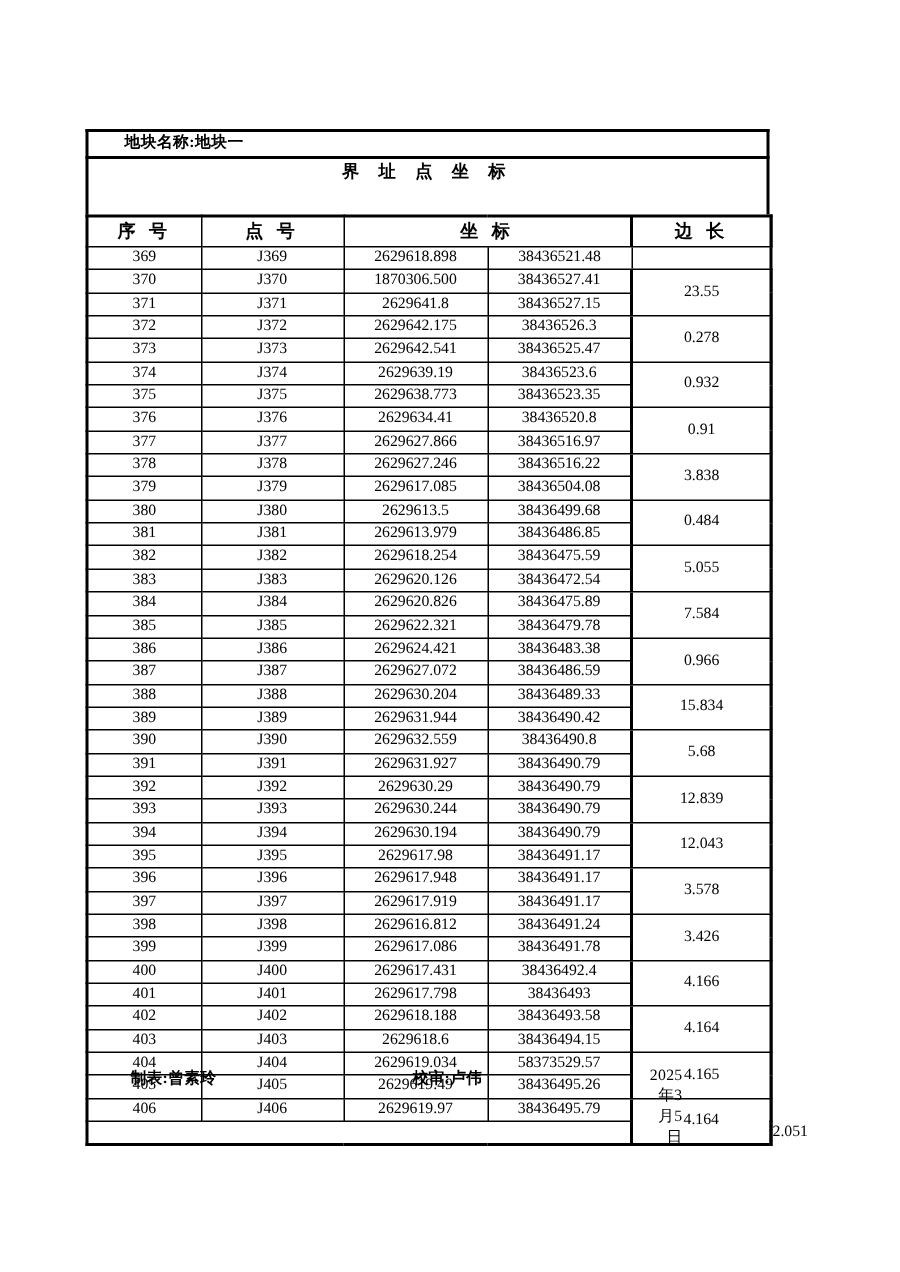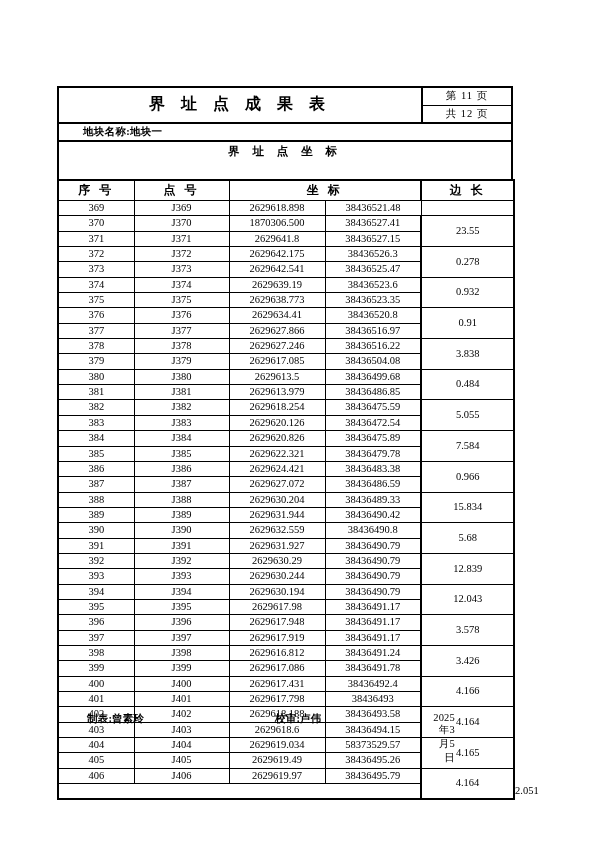--- a/index.html
+++ b/index.html
@@ -137,27 +137,20 @@
   }
   .f-left  { flex: 0 0 188px; }
   .f-mid   { flex: 0 0 155px; }
   .f-right { flex: 1 1 auto; text-align: right; padding-right: 20px; font-weight: normal; }
 </style>
 </head>
 <body>
 
 <div class="page">
 
-  <div class="title-block">
-    <div class="title-cell">界 址 点 成 果 表</div>
-    <div class="page-num-cell">
-      <div class="page-num-line first">第 11 页</div>
-      <div class="page-num-line">共 12 页</div>
-    </div>
-  </div>
 
   <div class="info-row">地块名称:地块一</div>
   <div class="section-banner">界 址 点 坐 标</div>
 
   <table class="grid">
     <colgroup>
       <col class="col-seq">
         <col class="col-pt">
         <col class="col-x">
         <col class="col-y">

